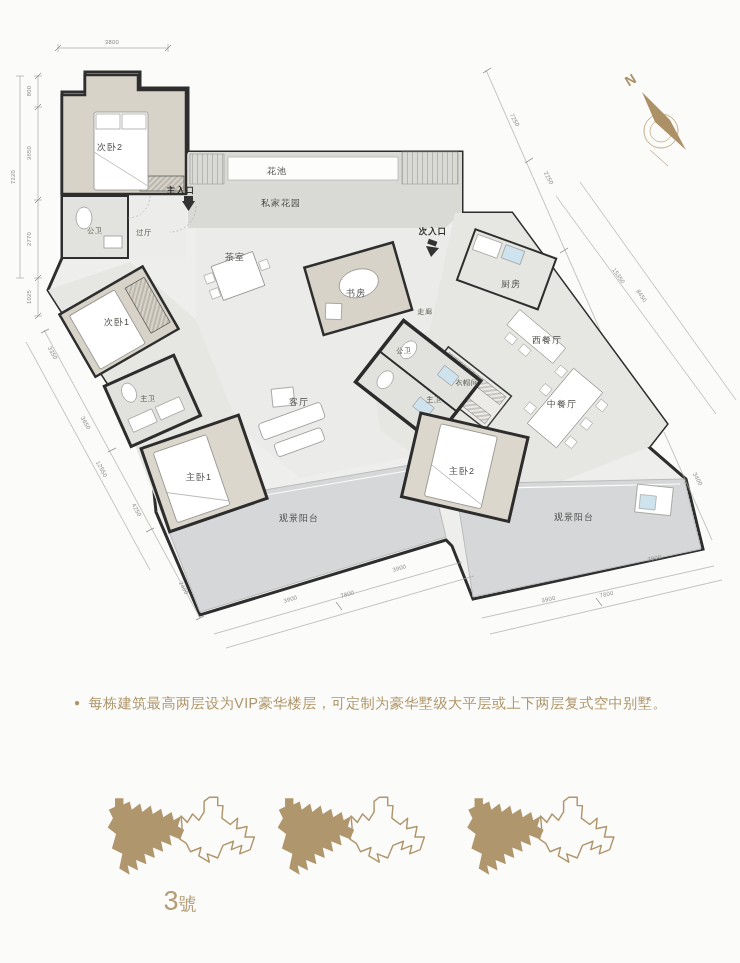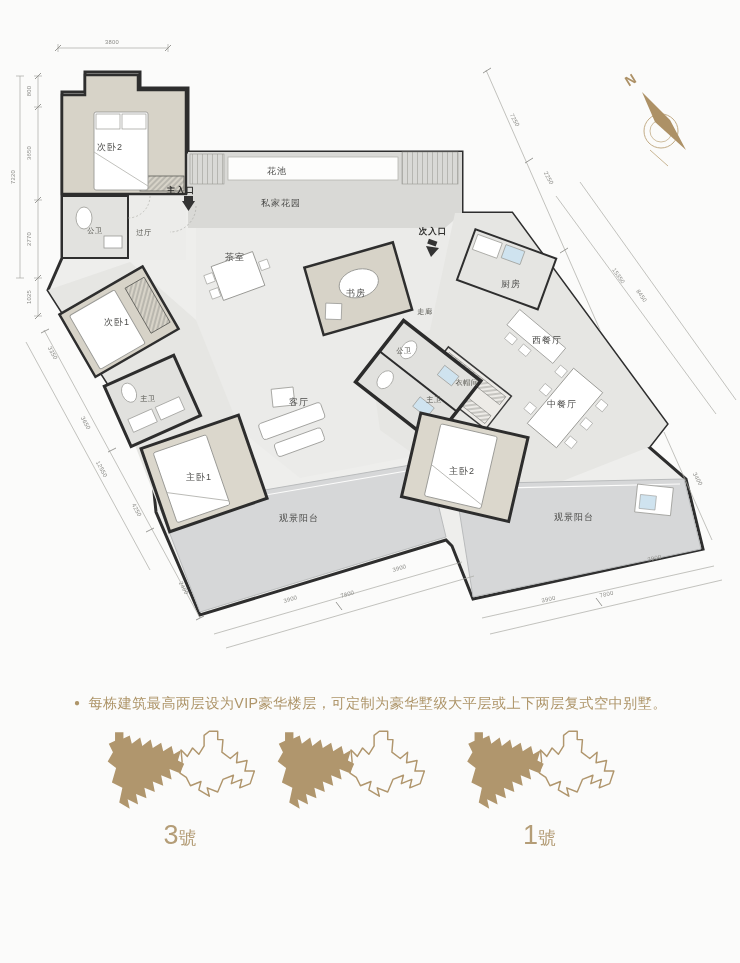--- a/index.html
+++ b/index.html
@@ -8,21 +8,21 @@
   svg.plan{position:absolute;top:0;left:0;}
   .rl{font-size:9px;fill:#4c4c4a;letter-spacing:1px;}
   .rs{font-size:7.2px;fill:#55554f;letter-spacing:0.5px;}
   .el{font-size:8.5px;fill:#2f2f2d;font-weight:bold;letter-spacing:1px;}
   .dl{font-size:5.8px;fill:#8a8a86;letter-spacing:0.3px;}
   .dline{stroke:#a9a9a4;stroke-width:0.7;fill:none;}
   .tick{stroke:#8f8f8a;stroke-width:0.9;}
   .note{position:absolute;top:694px;left:74px;width:640px;color:#ae9569;
         font-size:14.2px;letter-spacing:0.4px;display:flex;align-items:flex-start;}
   .note .bullet{font-size:10px;margin:3px 8px 0 0;}
-  .bldg{position:absolute;top:726px;}
+  .bldg{position:absolute;top:792px;}
   .bldg svg{display:block;}
   .bldg-label{position:absolute;width:100%;text-align:center;color:#b49d77;top:94px;}
   .bldg-label .num{font-size:27px;}
   .bldg-label .suf{font-size:18px;}
 </style>
 </head>
 <body>
 
 <div class="canvas">
 
@@ -276,16 +276,15 @@
 </div>
 <div class="bldg" style="left:270px;width:160px;">
   <svg width="160" height="88" viewBox="0 0 152 84">
     <use href="#bshape"></use>
   </svg>
 </div>
 <div class="bldg" style="left:452px;width:175px;">
   <svg width="175" height="88" viewBox="0 0 152 84">
     <use href="#bshape"></use>
   </svg>
-  <div class="bldg-label"><span class="num">1</span><span class="suf">號</span></div>
 </div>
 
 </div>
 
 </body></html>

